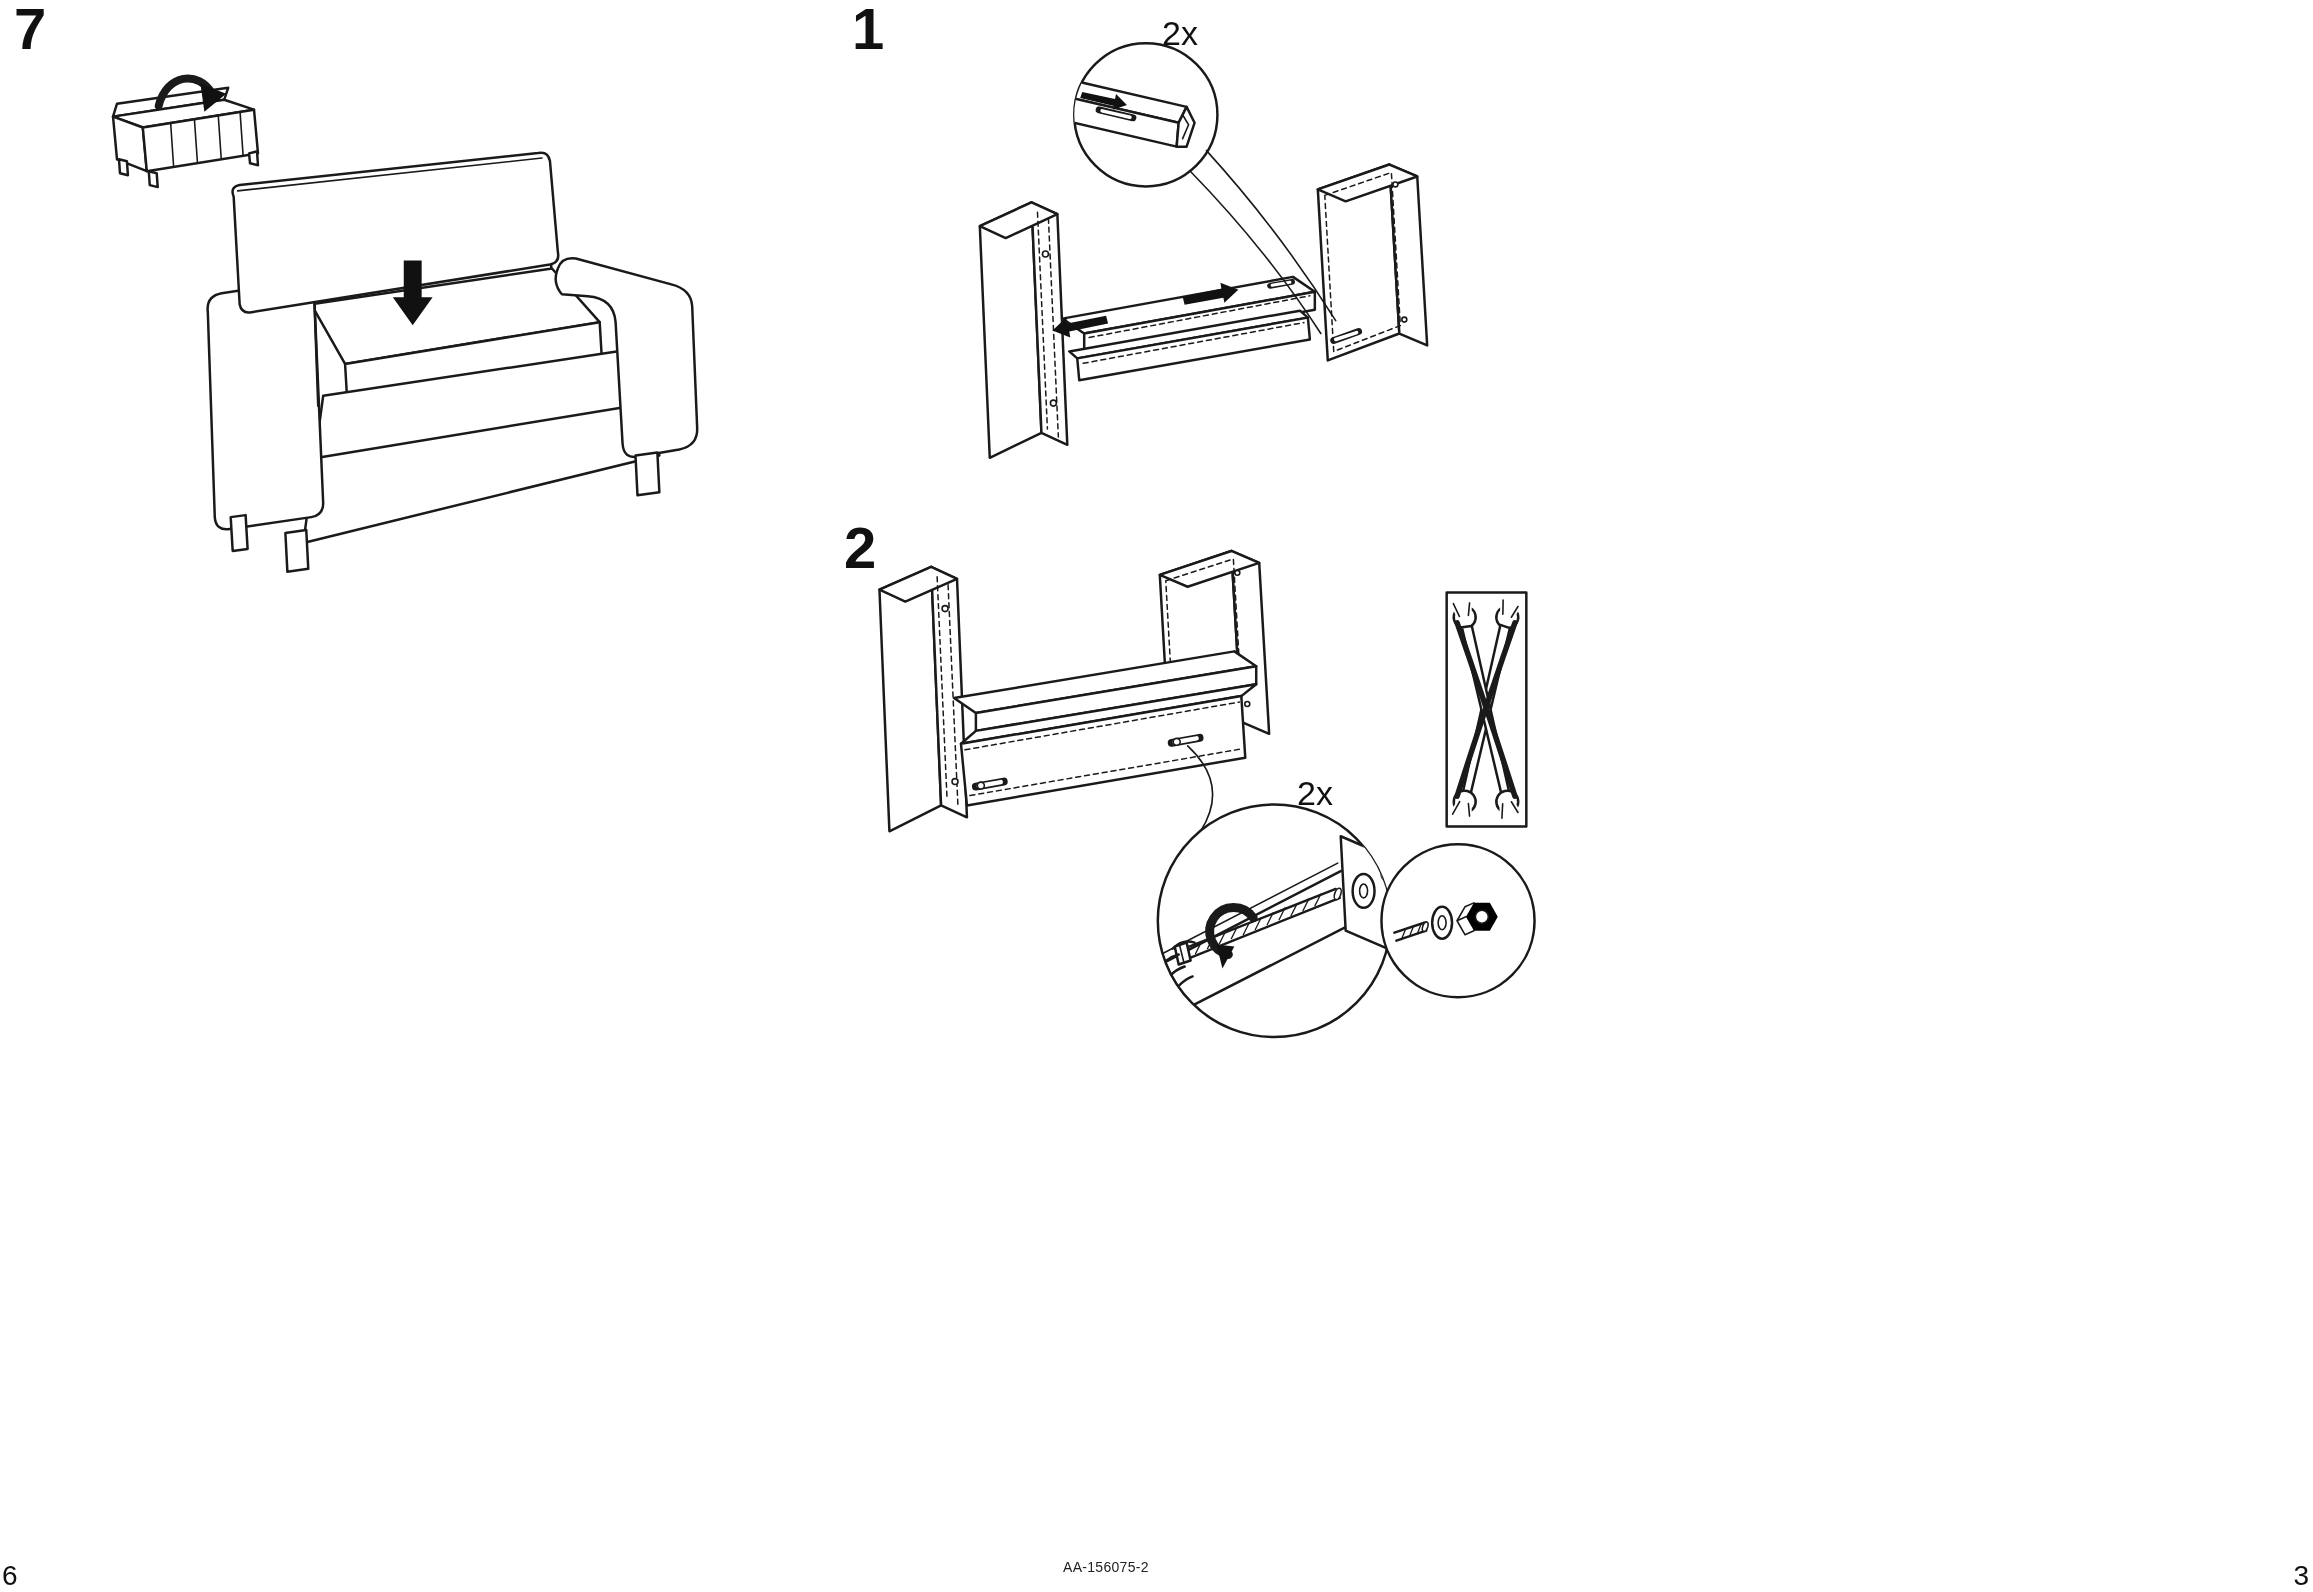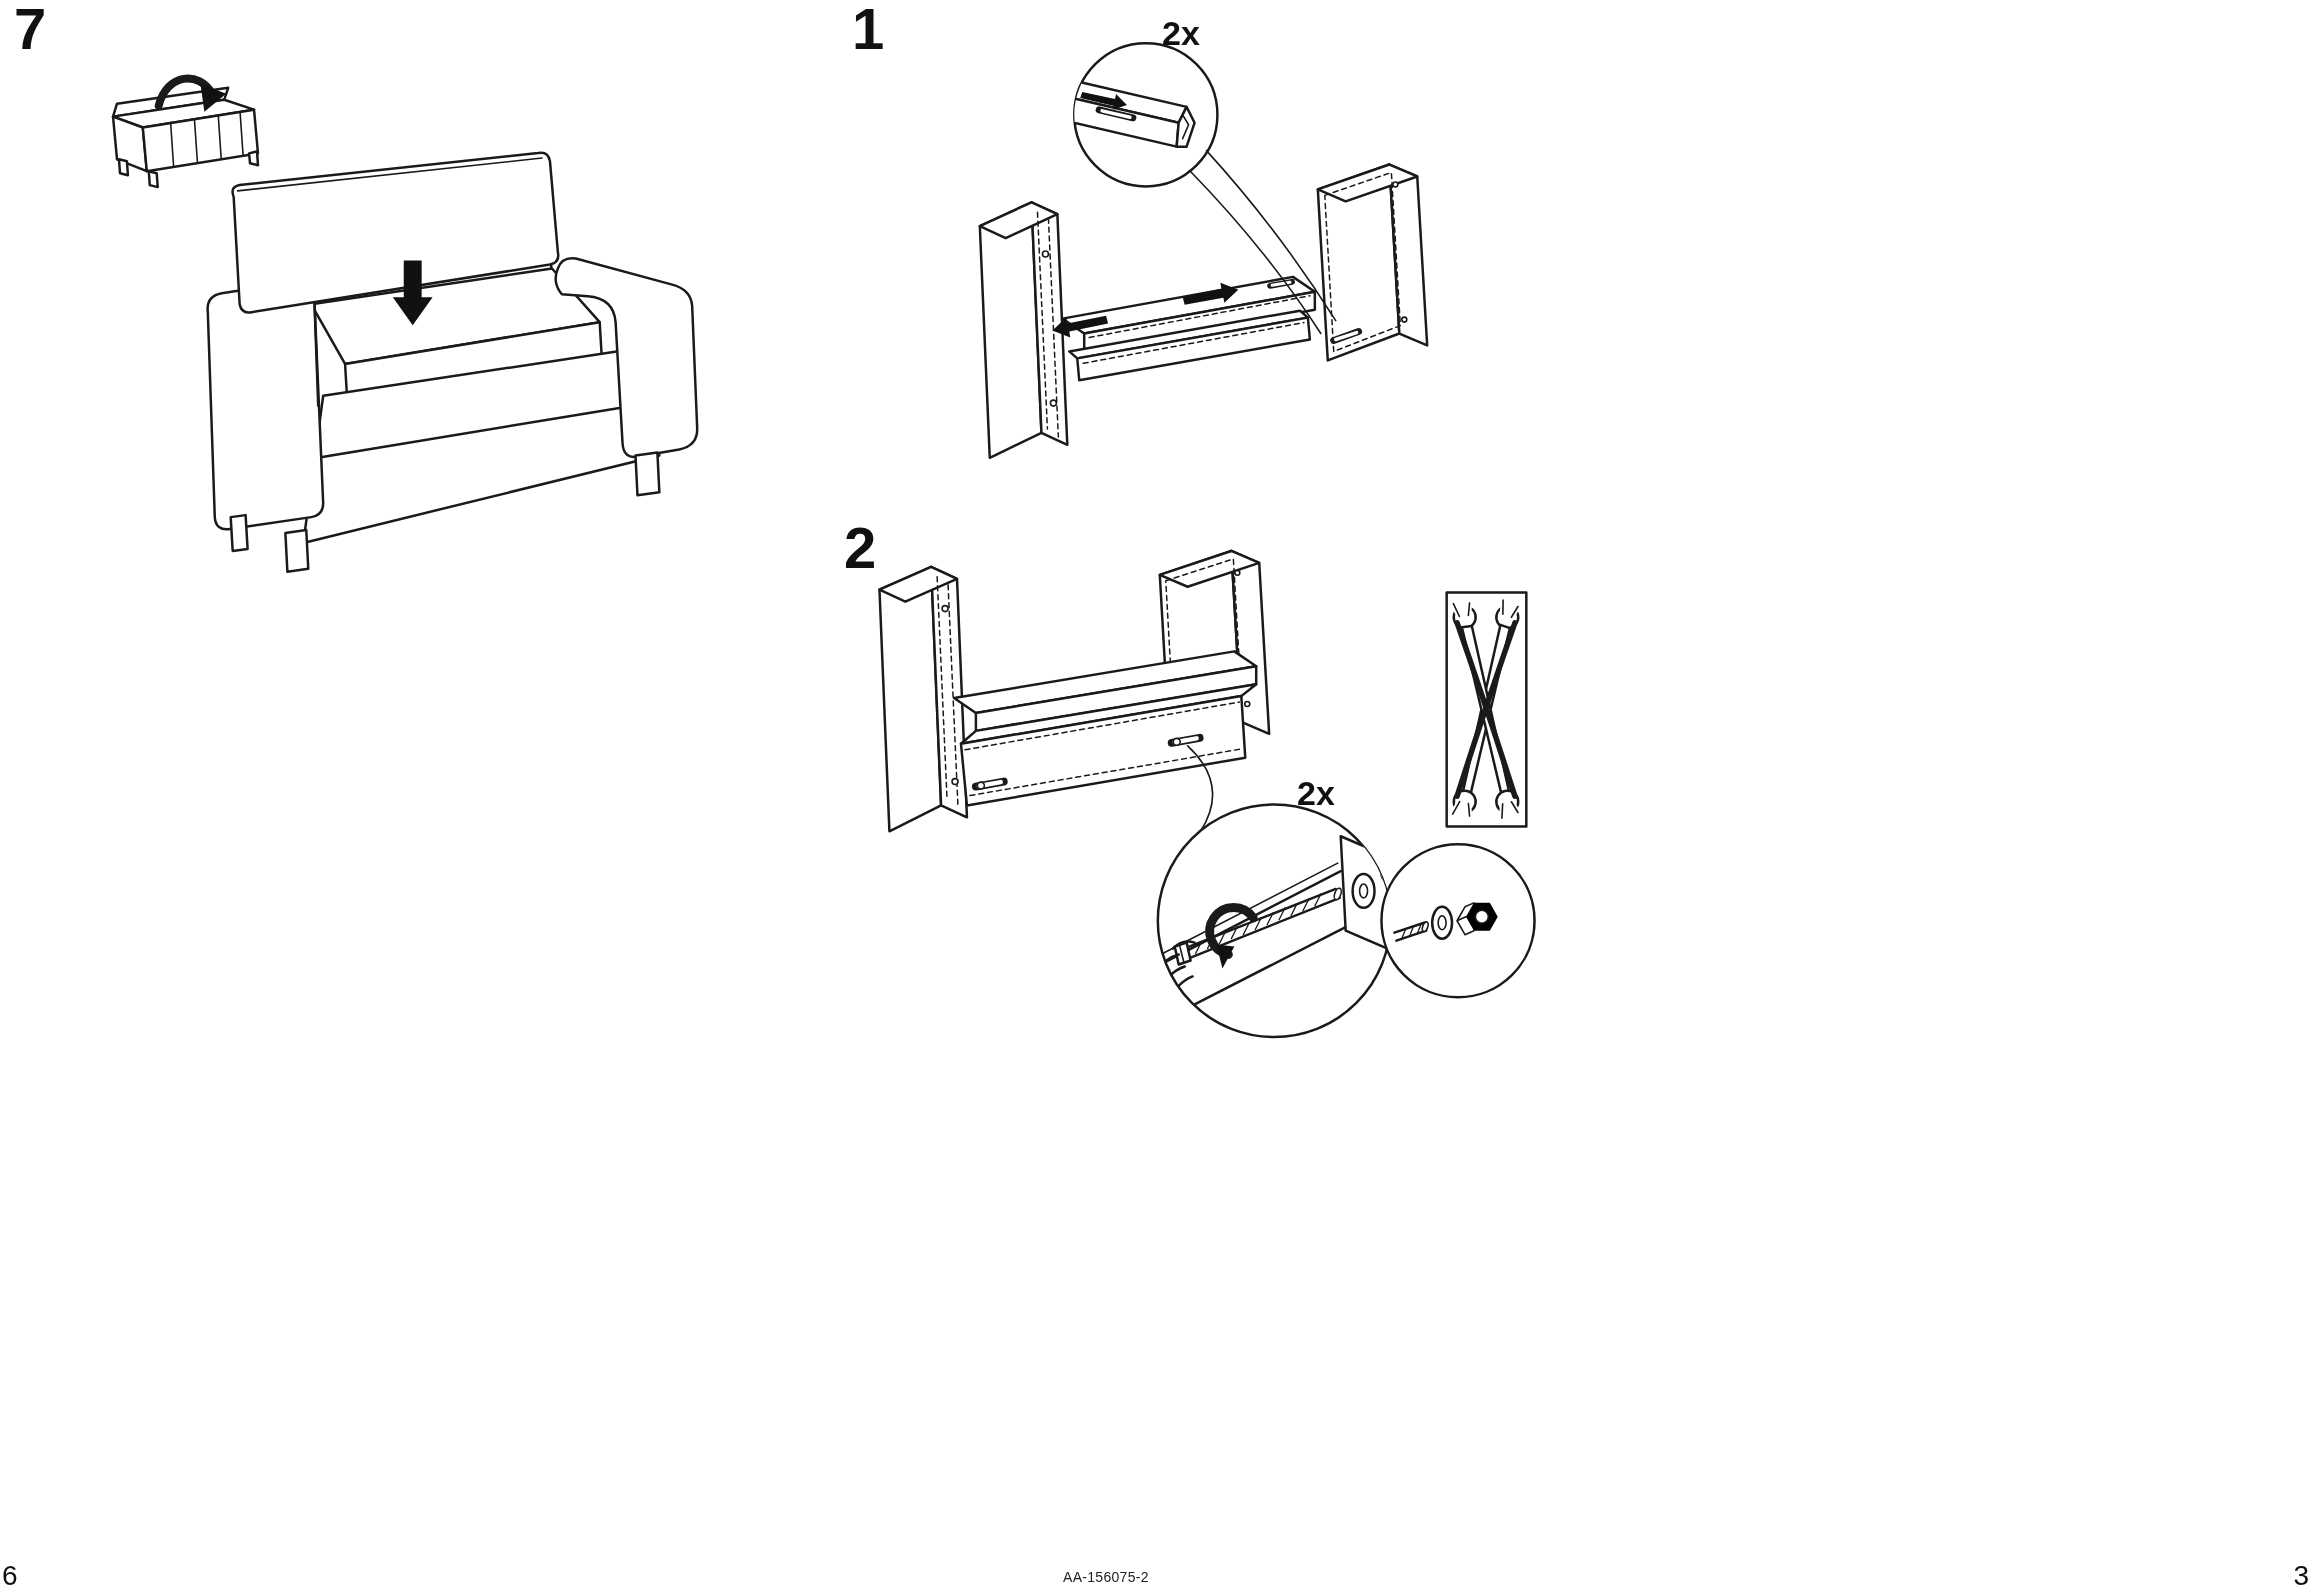--- a/index.html
+++ b/index.html
@@ -10,21 +10,21 @@
   svg path,svg circle,svg ellipse,svg rect{fill:#ffffff;stroke:#1a1a1a;stroke-width:2.5;stroke-linejoin:round;stroke-linecap:round}
   .ln{fill:none !important}
   .thin{stroke-width:1.6 !important}
   .vthin{stroke-width:1.3 !important}
   .dash{fill:none !important;stroke-width:1.5 !important;stroke-dasharray:5 4}
   .blk{fill:#111111 !important;stroke:none !important}
   .wht{stroke:#ffffff !important;fill:none !important}
   .thick{stroke-width:8 !important;fill:none !important}
   .xline{stroke-width:5.5 !important;fill:none !important}
   .step-num{position:absolute;font-size:58px;font-weight:800;line-height:1;letter-spacing:-1px;color:#111}
-  .qty{position:absolute;font-size:34px;font-weight:700;line-height:1;color:#111}
+  .qty{position:absolute;font-size:34px;font-weight:400;line-height:1;color:#111}
   .pgnum{position:absolute;font-size:28px;font-weight:400;line-height:1;color:#111}
   .doccode{position:absolute;font-size:14px;line-height:1;letter-spacing:0.3px;color:#222}
 </style>
 </head>
 <body>
 
 <div class="page">
 
   <div class="step-num" style="left:14px;top:0px">7</div>
 
@@ -261,17 +261,17 @@
     <rect x="1.5" y="1.5" width="80" height="235"></rect>
     <use href="#wrench" transform="rotate(13 41 119)"></use>
     <use href="#wrench" transform="rotate(-13 41 119)"></use>
     <g>
       <path class="xline" d="M 12 32 Q 41 115 70 206"></path>
       <path class="xline" d="M 70 32 Q 41 115 12 206"></path>
     </g>
   </svg>
 
   <div class="pgnum" style="left:2px;bottom:2px">6</div>
-  <div class="doccode" style="left:1063px;bottom:8px">AA-156075-2</div>
+  <div class="doccode" style="left:1063px;bottom:18px">AA-156075-2</div>
   <div class="pgnum" style="right:4px;bottom:2px">3</div>
 
 </div>
 
 
 </body></html>

